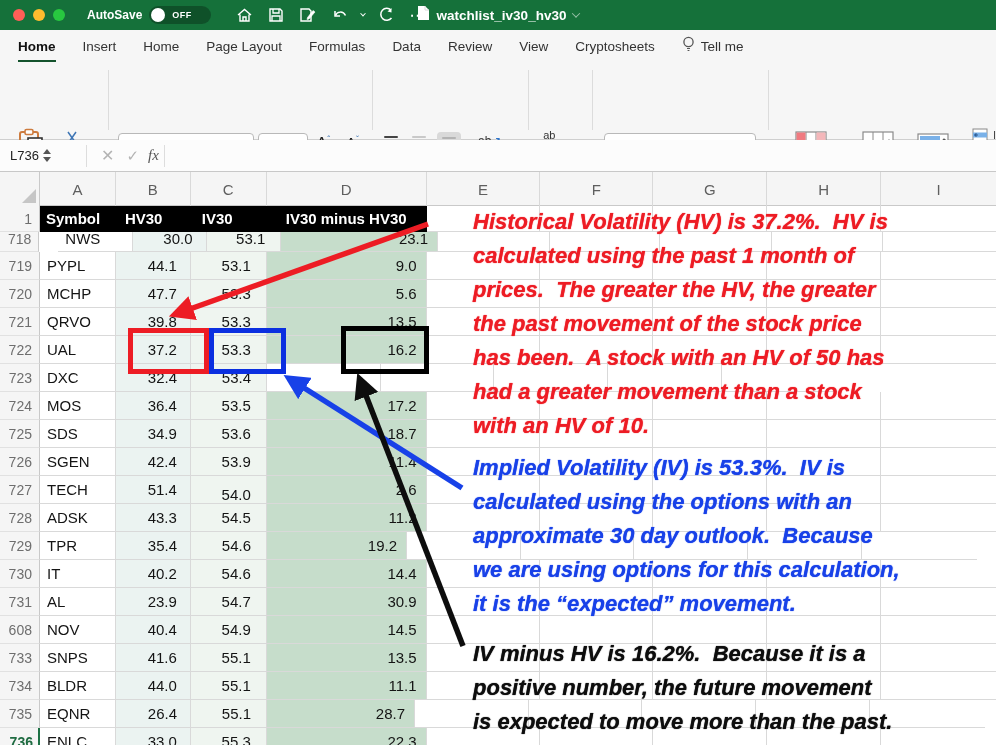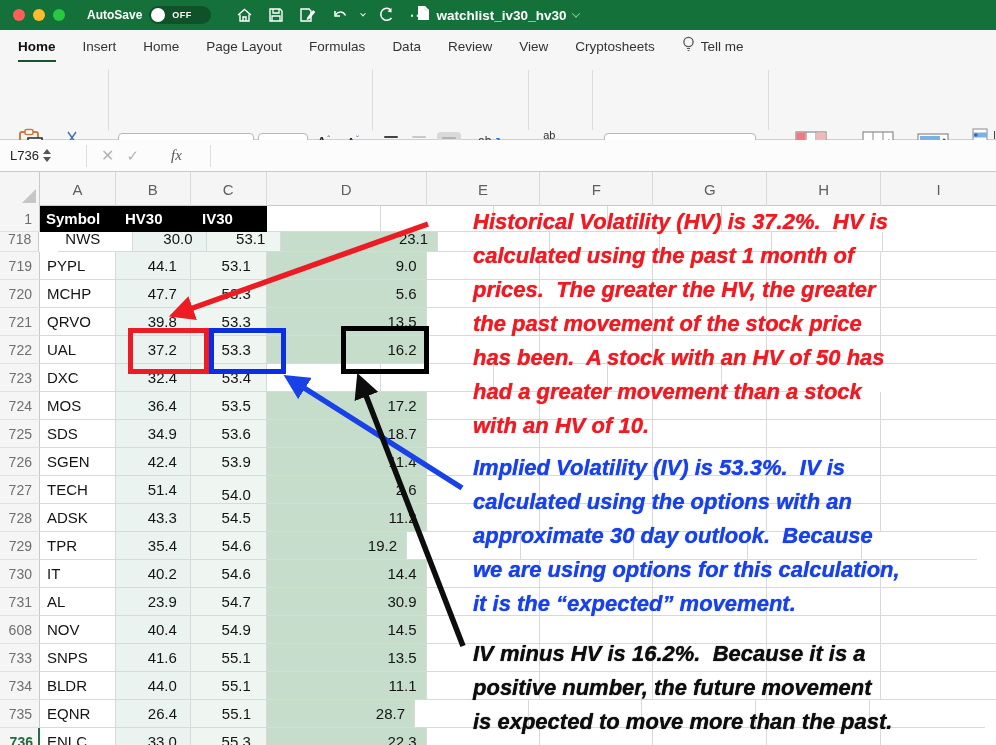--- a/index.html
+++ b/index.html
@@ -49,21 +49,21 @@
   
   .formulabar { position:absolute; top:140px; left:0; width:996px; height:32px; background:#fcfcfc; border-bottom:1px solid #c8c8c8; display:flex; align-items:center; }
   .namebox { width:78px; height:32px; display:flex; align-items:center; padding-left:10px; font-size:13px; color:#222; }
   .spinner { display:flex; flex-direction:column; gap:3px; margin-left:4px; }
   .spinner i { width:0; height:0; border-left:4px solid transparent; border-right:4px solid transparent; }
   .spin-up { border-bottom:5px solid #555; }
   .spin-dn { border-top:5px solid #555; }
   .fb-sep { width:1px; height:22px; background:#ddd; margin:0 8px; }
   .fb-x { color:#b3b3b3; font-size:16px; margin:0 6px; }
   .fb-ck { color:#b3b3b3; font-size:15px; margin:0 6px; }
-  .fb-fx { color:#555; font-size:15px; font-style:italic; font-family:"Liberation Serif", serif; margin:0 26px; }
+  .fb-fx { color:#555; font-size:15px; font-style:italic; font-family:"Liberation Serif", serif; margin:0 3px; }
 
   
   .sheet { position:absolute; top:172px; left:0; width:996px; height:573px; background:#fff; overflow:hidden; }
   .colhdr { display:flex; height:34px; background:#f5f5f5; border-bottom:1px solid #c9c9c9; }
   .corner { width:40px; height:34px; border-right:1px solid #c9c9c9; position:relative; background:#f5f5f5; }
   .corner:after { content:""; position:absolute; right:3px; bottom:3px; width:0; height:0; border-left:14px solid transparent; border-bottom:14px solid #c6c6c6; }
   .ch { display:flex; align-items:center; justify-content:center; font-size:15px; color:#5f5f5f; border-right:1px solid #d9d9d9; height:34px; }
   .grid-row { display:flex; height:28px; }
   .gut { width:40px; background:#f5f5f5; border-right:1px solid #c9c9c9; border-bottom:1px solid #e1e1e1; font-size:14px; color:#6e6e6e; display:flex; align-items:center; justify-content:flex-end; padding-right:7px; }
   .cell { border-right:1px solid #d9d9d9; border-bottom:1px solid #d9d9d9; font-size:15px; color:#141414; display:flex; align-items:center; overflow:hidden; }
@@ -438,20 +438,21 @@
         <div class="ch" style="width: 114px;">G</div>
         <div class="ch" style="width: 114px;">H</div>
         <div class="ch" style="width: 115px; border-right: none;">I</div>
       </div>
 
     <div class="grid-row hdr1">
       <div class="gut">1</div>
       <div class="cell cA" style="width:76px; padding-left:6px;">Symbol</div>
       <div class="cell cA" style="width:75px; padding-left:9px; background:#000;">HV30</div>
       <div class="cell cA" style="width:76px; padding-left:11px; background:#000;">IV30</div>
+      <div class="cell cDh" style="width:160px;">IV30 minus HV30</div>
       <div class="cell blank" style="width:114px;"></div>
       <div class="cell blank" style="width:113px;"></div>
       <div class="cell blank" style="width:114px;"></div>
       <div class="cell blank" style="width:114px;"></div>
       <div class="cell blank" style="width:115px; border-right:none;"></div>
     </div>
 
     <div id="data-rows">
         <div class="grid-row row-clip">
           <div class="gut">

